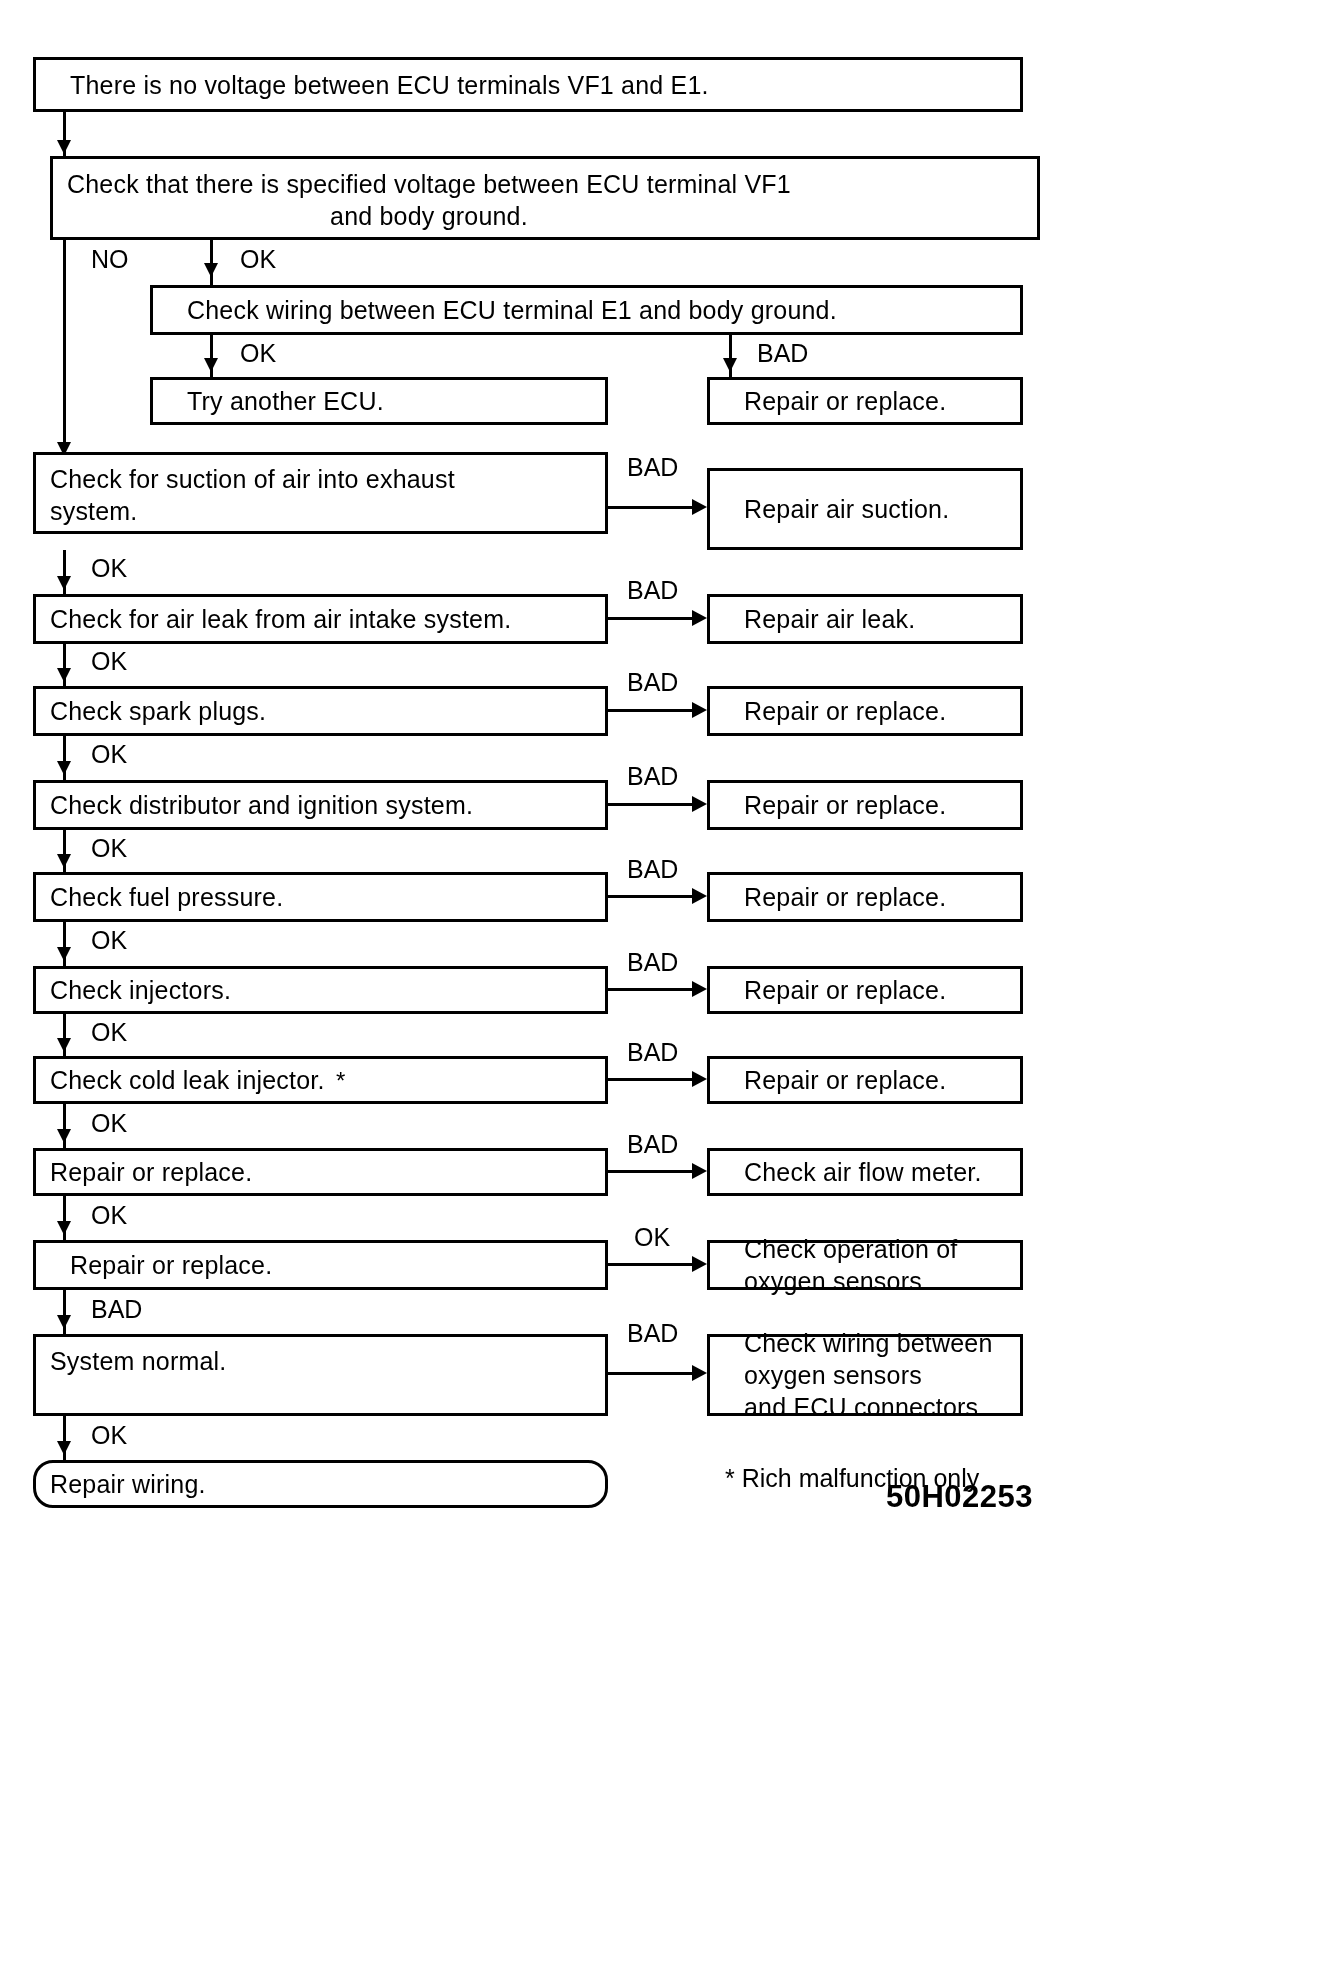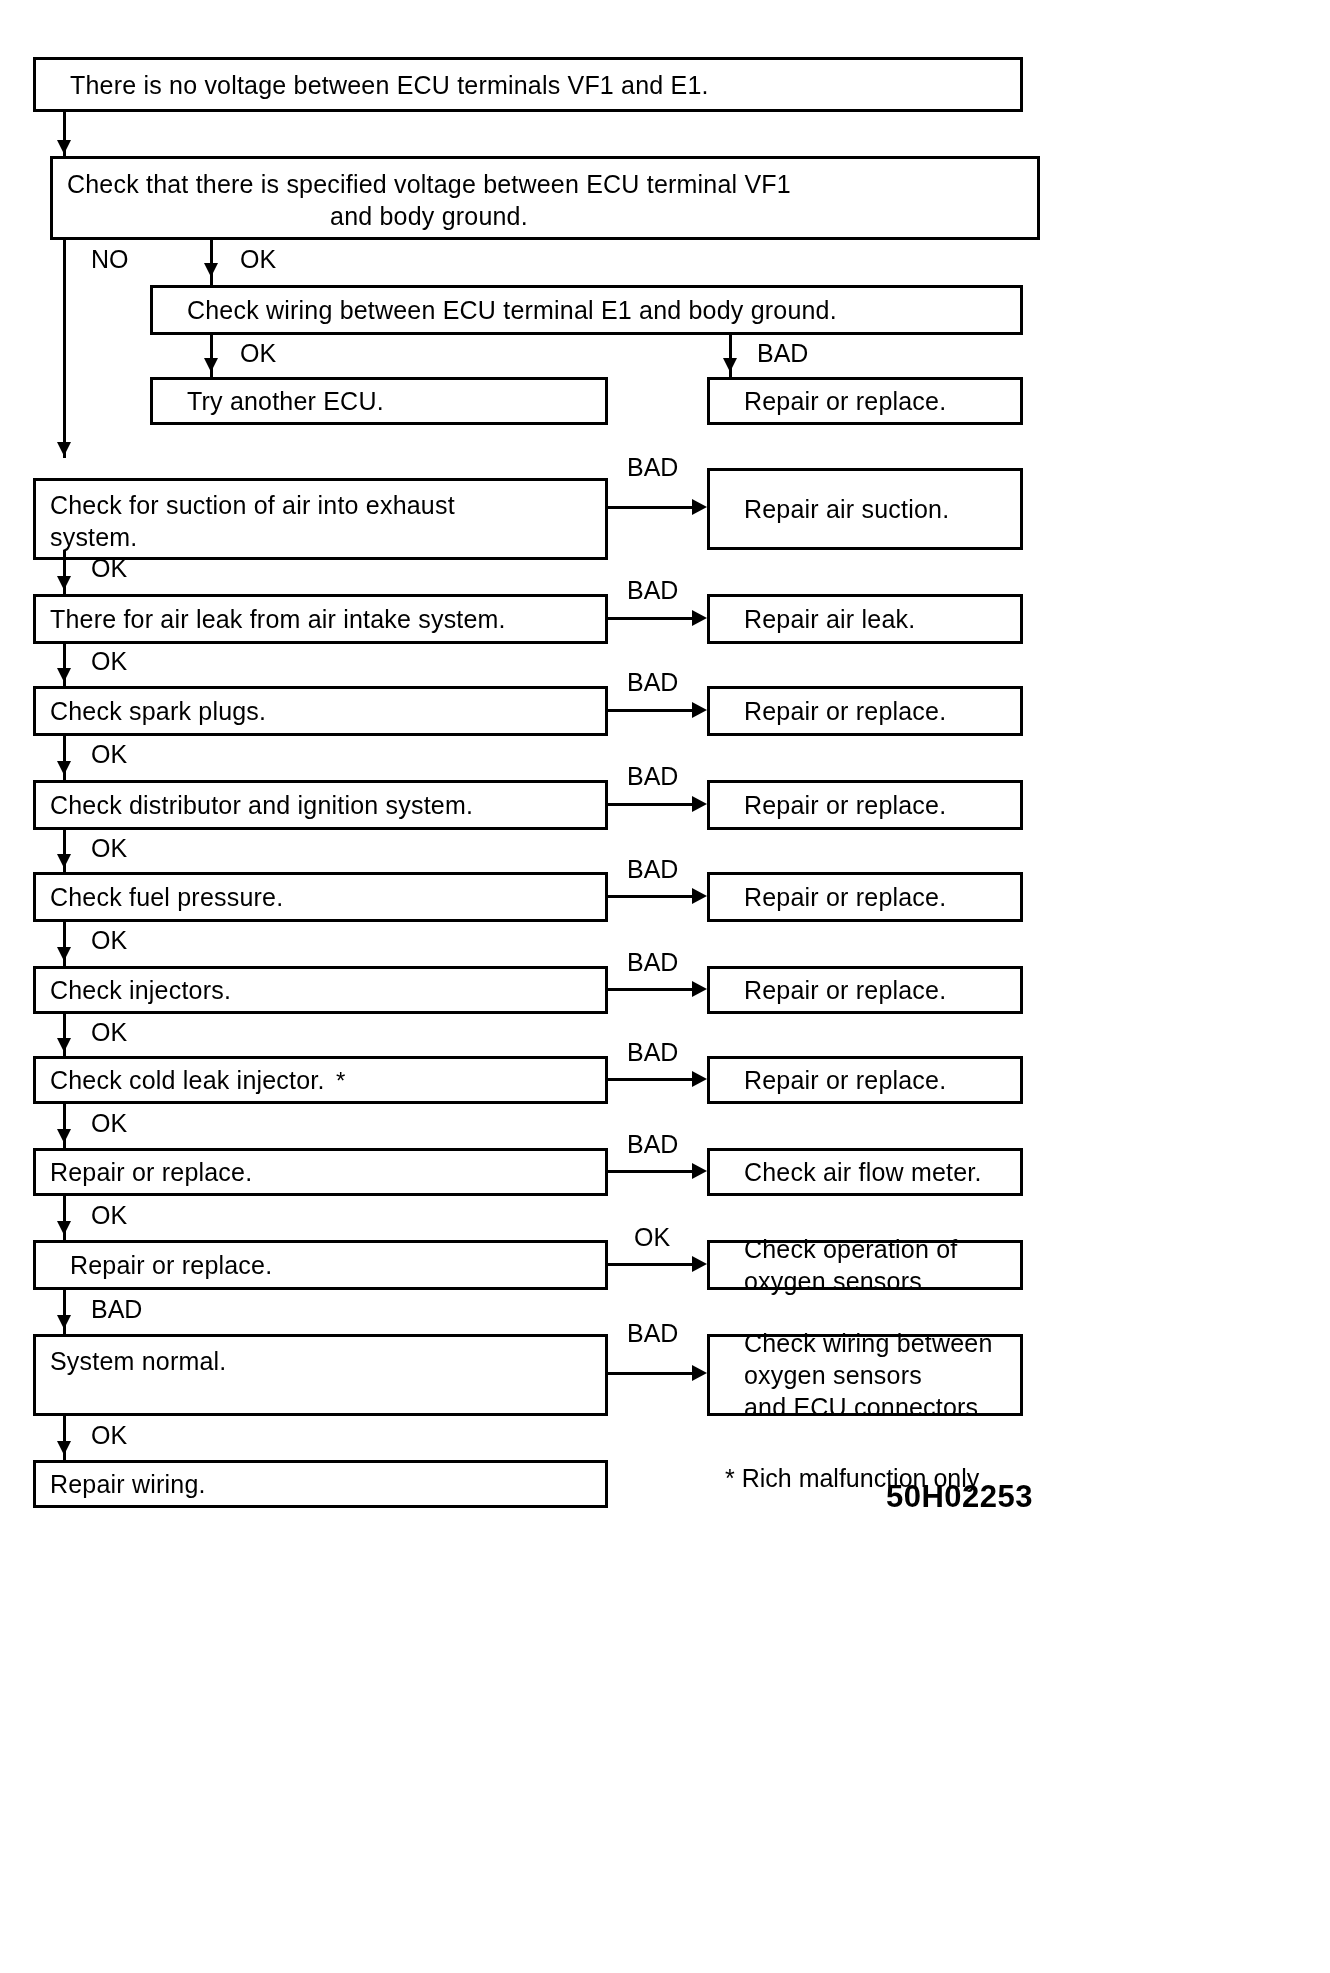--- a/index.html
+++ b/index.html
@@ -121,39 +121,39 @@
   <div class="elabel" style="left:757px; top:341px;">BAD</div>
 
   <div class="box indent" style="left:150px; top:377px; width:458px; height:48px;">
     <span class="txt">Try another ECU.</span>
   </div>
 
   <div class="box indent" style="left:707px; top:377px; width:316px; height:48px;">
     <span class="txt">Repair or replace.</span>
   </div>
 
-  <div class="box" style="left:33px; top:478px; width:575px; height:82px; align-items:flex-start; padding-top:8px;">
+  <div class="box" style="left:33px; top:452px; width:575px; height:82px; align-items:flex-start; padding-top:8px;">
     <span class="txt">Check for suction of air into exhaust
 system.</span>
   </div>
 
   <div class="hline" style="left:608px; top:506px; width:85px;"></div>
   <div class="arrow-right" style="left:692px; top:499px;"></div>
   <div class="elabel" style="left:627px; top:455px;">BAD</div>
 
   <div class="box indent" style="left:707px; top:468px; width:316px; height:82px;">
     <span class="txt">Repair air suction.</span>
   </div>
 
   <div class="vline" style="left:63px; top:550px; height:44px;"></div>
   <div class="arrow-down" style="left:57px; top:576px;"></div>
   <div class="elabel" style="left:91px; top:556px;">OK</div>
 
   <div class="box" style="left:33px; top:594px; width:575px; height:50px;">
-    <span class="txt">There for air leak from air intake system.</span>
+    <span class="txt">Check for air leak from air intake system.</span>
   </div>
   <div class="hline" style="left:608px; top:617px; width:85px;"></div>
   <div class="arrow-right" style="left:692px; top:610px;"></div>
   <div class="elabel" style="left:627px; top:578px;">BAD</div>
   <div class="box indent" style="left:707px; top:594px; width:316px; height:50px;">
     <span class="txt">Repair air leak.</span>
   </div>
   <div class="vline" style="left:63px; top:644px; height:42px;"></div>
   <div class="arrow-down" style="left:57px; top:668px;"></div>
   <div class="elabel" style="left:91px; top:649px;">OK</div>
@@ -257,20 +257,20 @@
   <div class="arrow-right" style="left:692px; top:1365px;"></div>
   <div class="elabel" style="left:627px; top:1321px;">BAD</div>
   <div class="box indent" style="left:707px; top:1334px; width:316px; height:82px;">
     <span class="txt">Check wiring between oxygen sensors
 and ECU connectors.</span>
   </div>
   <div class="vline" style="left:63px; top:1416px; height:44px;"></div>
   <div class="arrow-down" style="left:57px; top:1441px;"></div>
   <div class="elabel" style="left:91px; top:1423px;">OK</div>
 
-  <div class="box" style="left:33px; top:1460px; width:575px; height:48px;">
+  <div class="box" style="left:33px; top:1460px; width:575px; height:48px;border-radius:20px;">
     <span class="txt">Repair wiring.</span>
   </div>
 
   <div class="footnote" style="left:725px; top:1430px;margin-top:34px;">* Rich malfunction only</div>
   <div class="doccode" style="left:886px; top:1479px;">50H02253</div>
 
 </div>
 
 </body></html>

